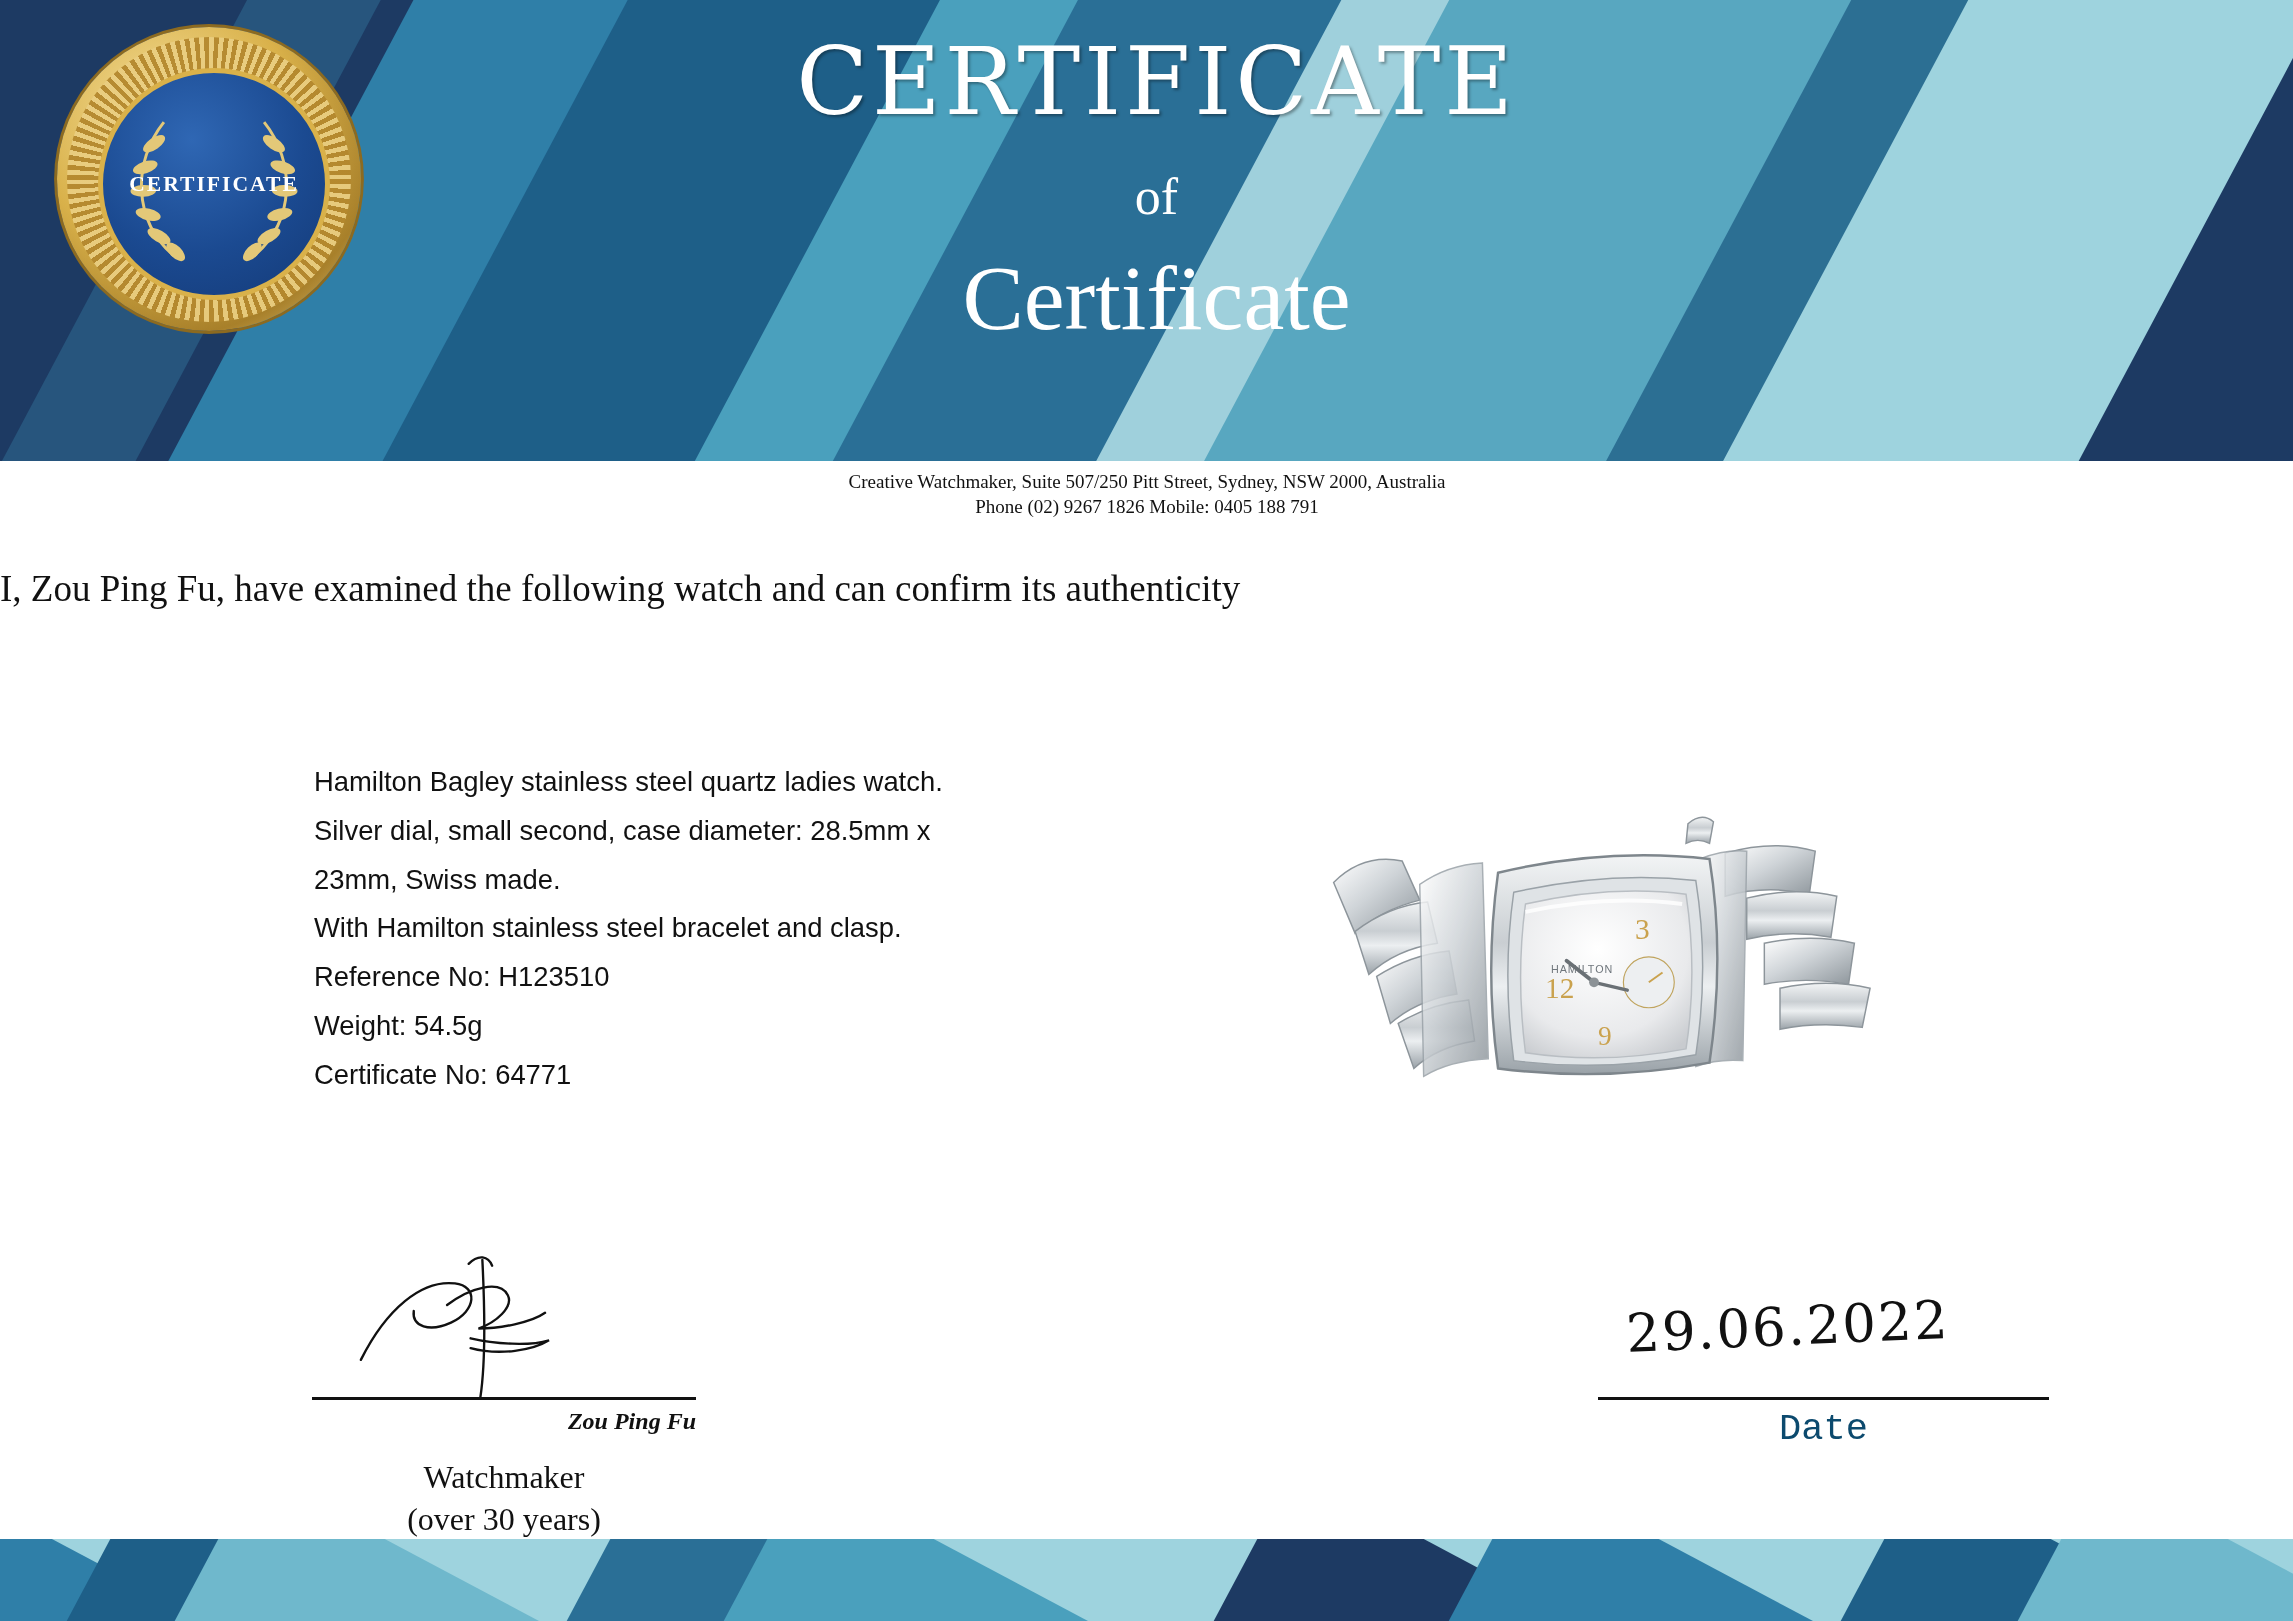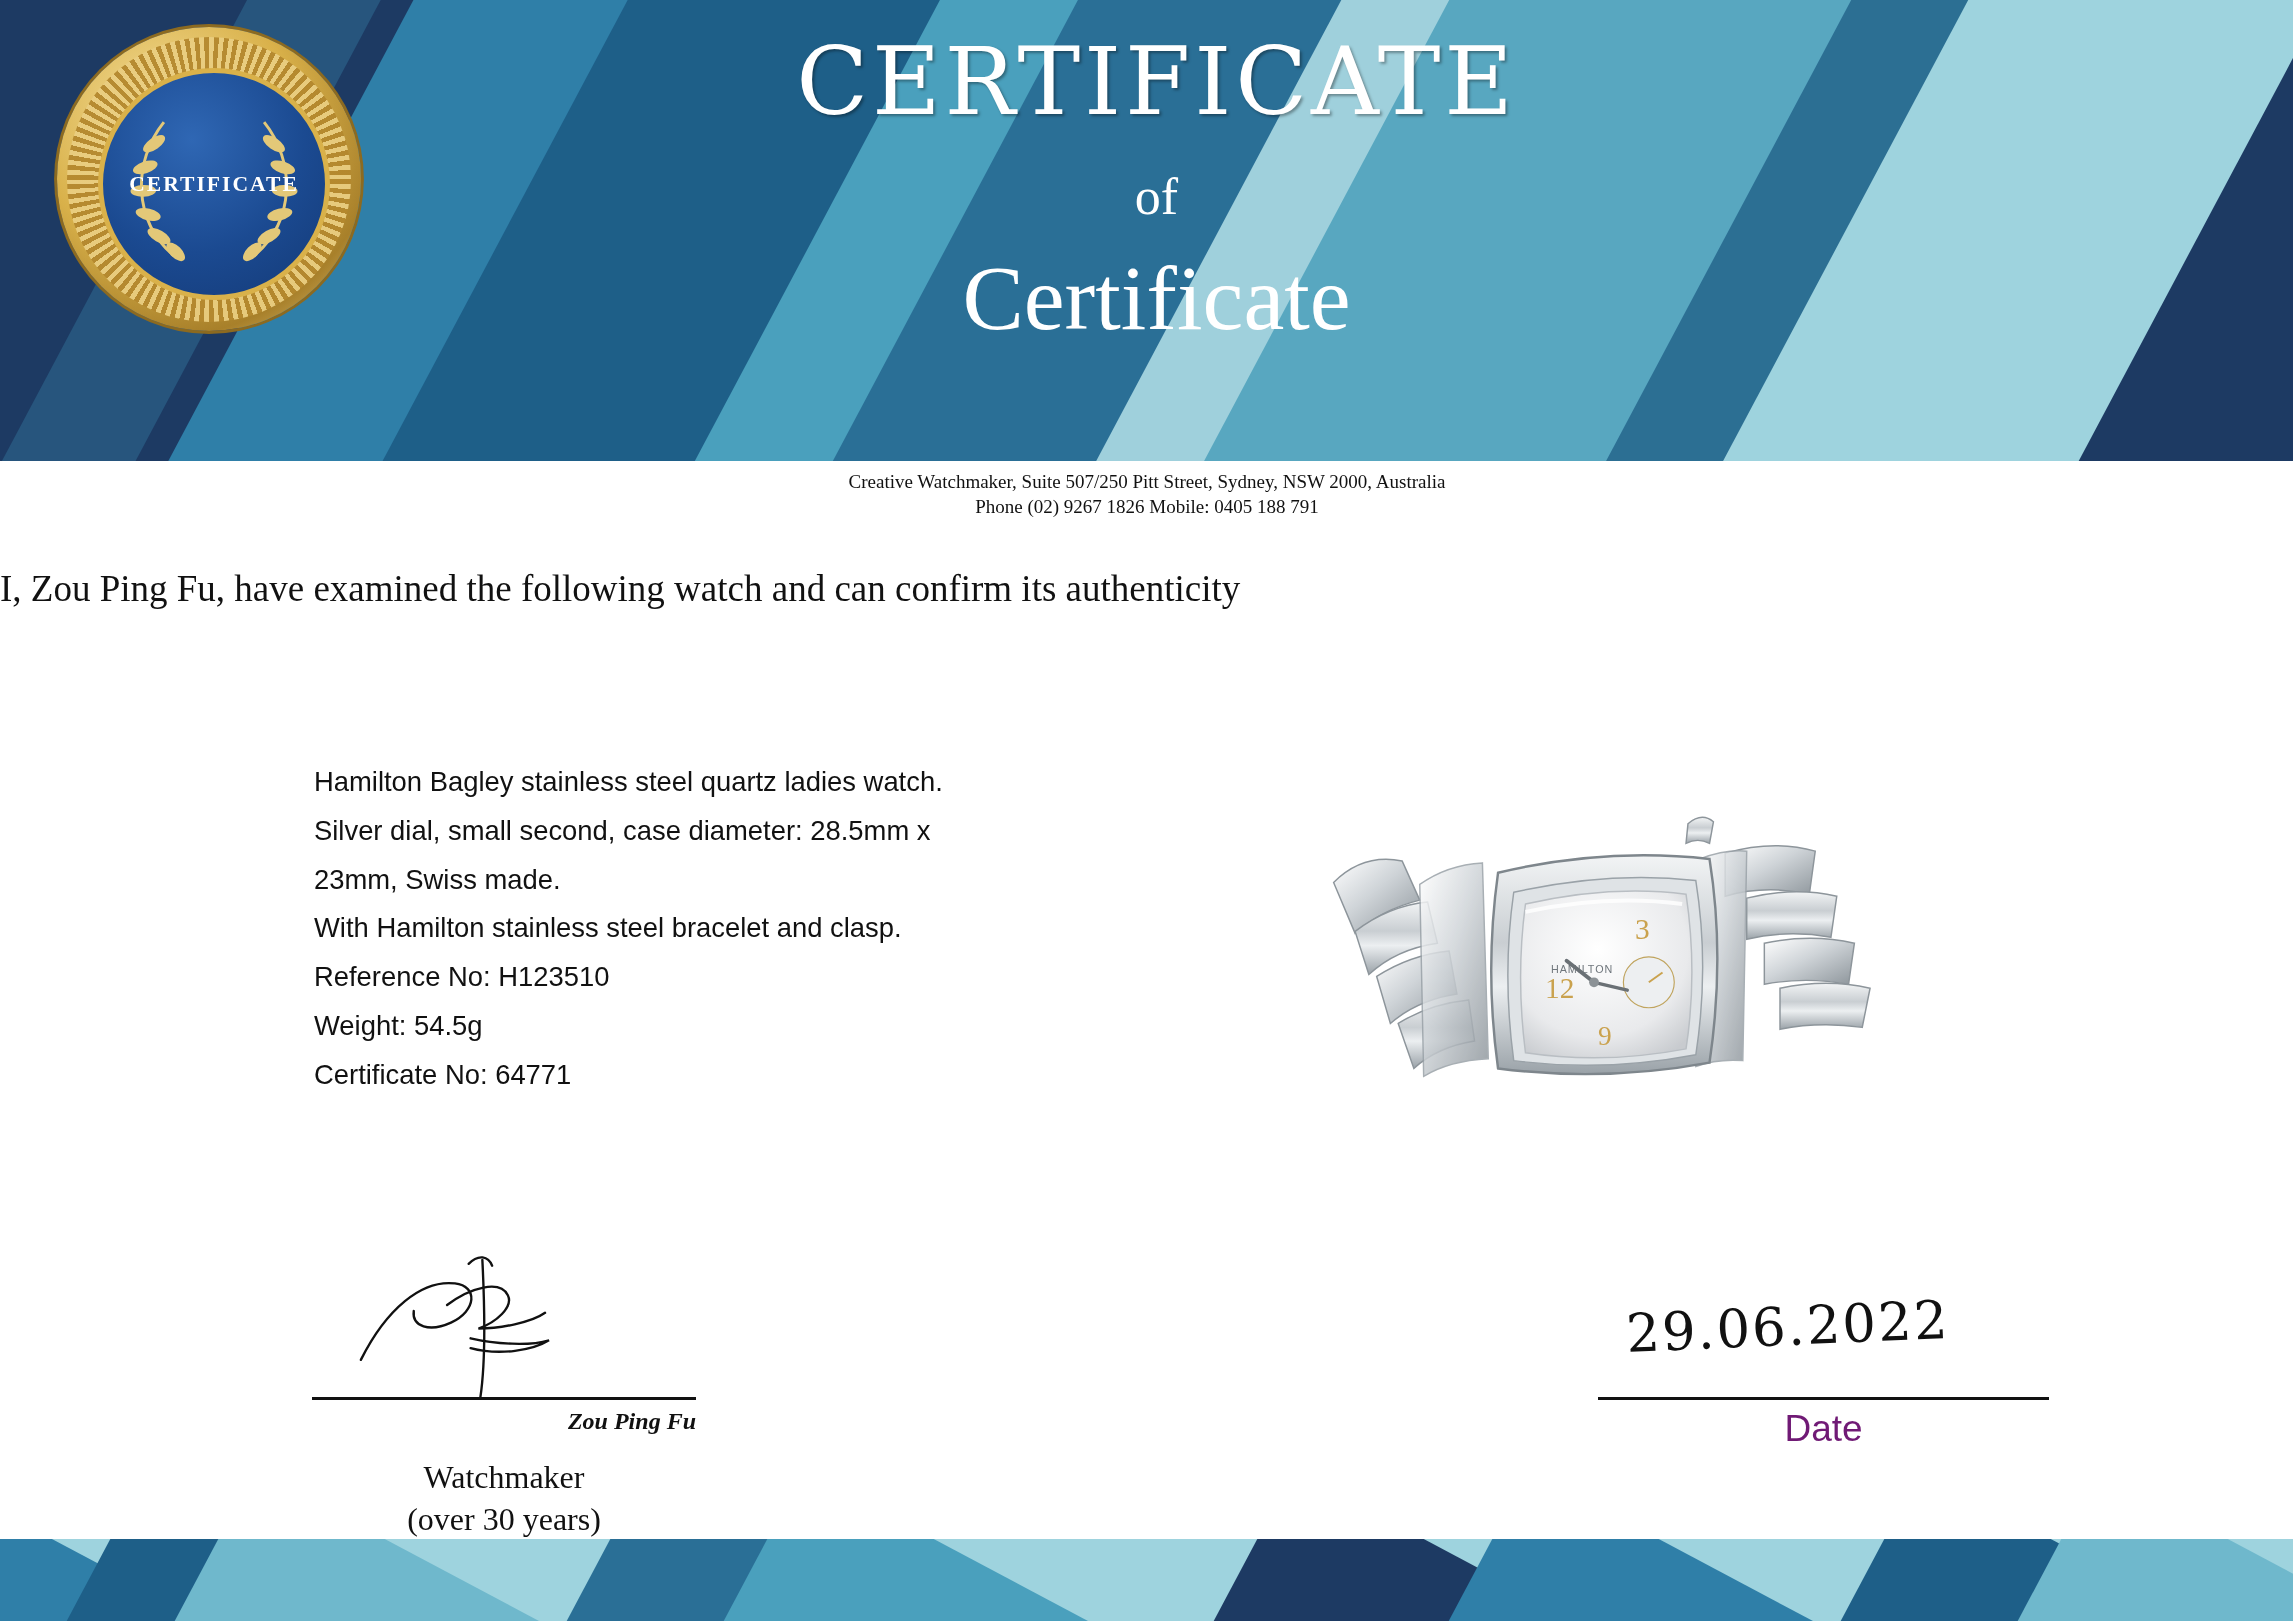--- a/index.html
+++ b/index.html
@@ -200,23 +200,23 @@
     position: absolute;
     left: 1598px; top: 1397px;
     width: 451px; height: 2.9px;
     background: #111111;
   }
   .date-label {
     position: absolute;
     left: 1598px; top: 1408px;
     width: 451px;
     text-align: center;
-    font-family: Liberation Sans, sans-serif;
+    font-family: Liberation Mono, monospace;
     font-size: 37px;
-    color: #701a75;
+    color: #0c4a6e;
   }
   .date-hand {
     position: absolute;
     left: 1627px; top: 1294px;
     width: 412px; height: 108px;
     font-family: "DejaVu Serif", serif;
     font-size: 53px;
     color: #111111;
     transform: rotate(-2.5deg);
     letter-spacing: 2px;

